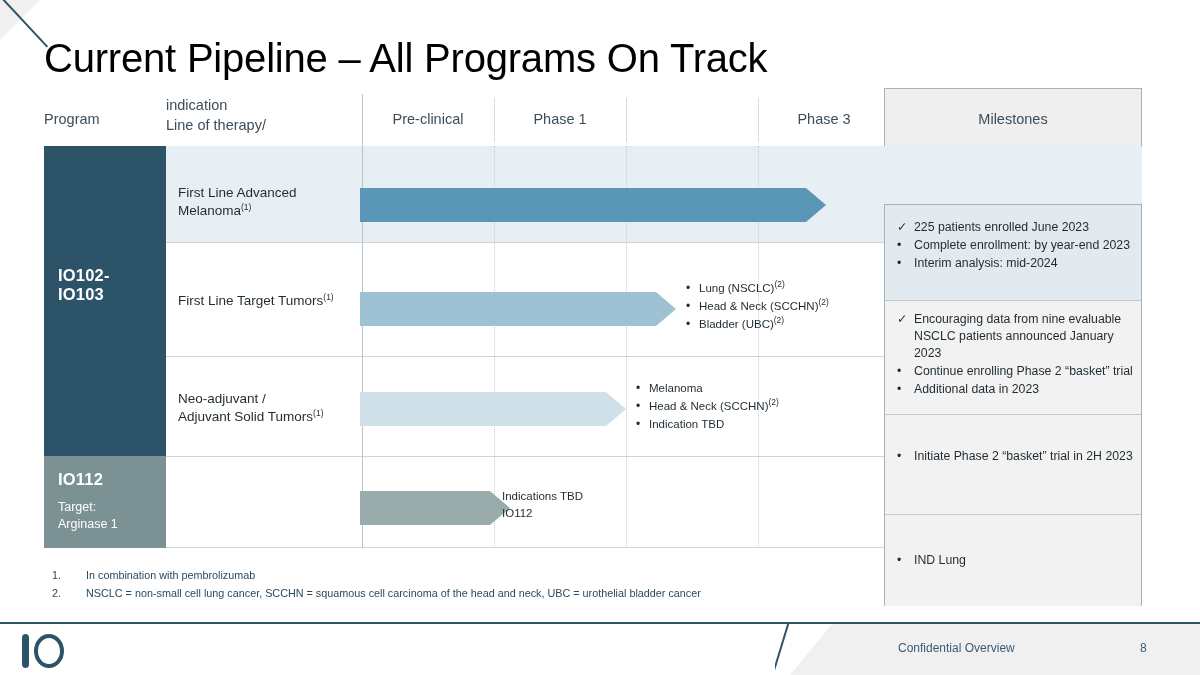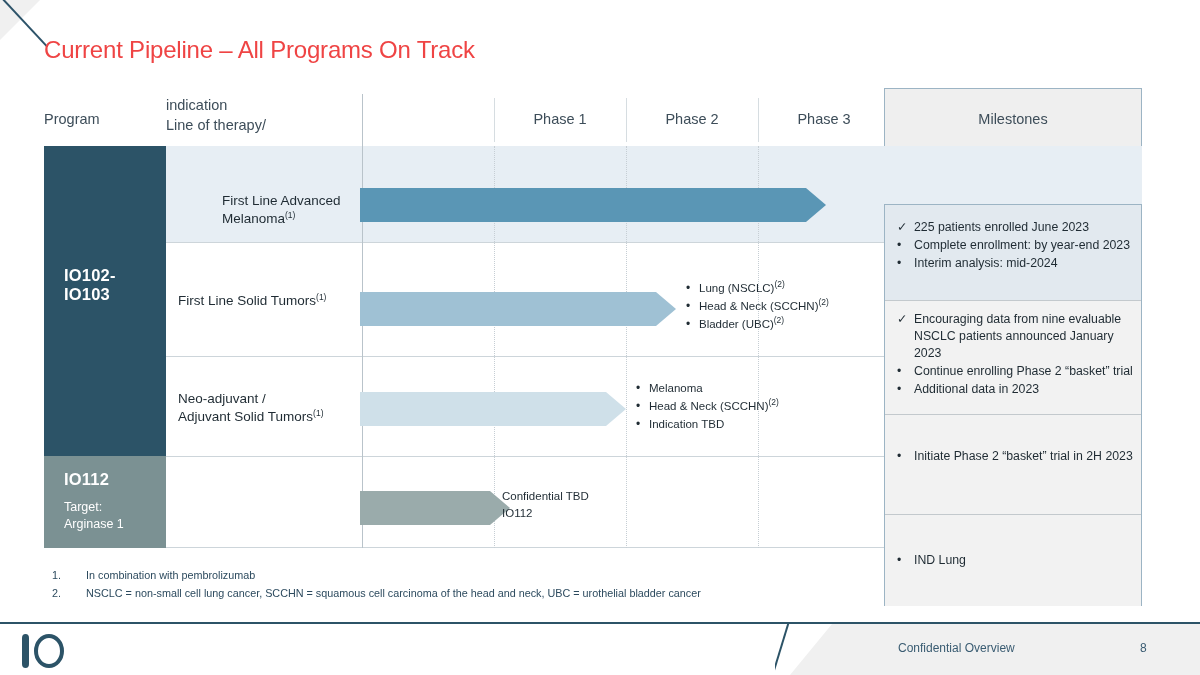--- a/index.html
+++ b/index.html
@@ -21,22 +21,22 @@
   }
   .corner-line {
     position: absolute; left: -14px; top: -20px;
     width: 90px; height: 2px; background: #2d5369;
     transform: rotate(47deg); transform-origin: left center;
   }
 
   
   .slide-title {
     position: absolute; left: 44px; top: 36px;
-    font-size: 24px; font-weight: 400; letter-spacing: -0.2px;
-    color: #ef4444; white-space: nowrap;
+    font-size: 40px; font-weight: 400; letter-spacing: -0.2px;
+    color: #000000; white-space: nowrap;
   }
 
   
   .chart { position: absolute; left: 44px; top: 88px; width: 1098px; height: 460px; }
 
   .hdr { position: absolute; top: 0; height: 58px; }
   .hdr-label {
     font-size: 14.5px; color: #3d4d59; font-weight: 400; line-height: 1.35;
   }
   .hdr-center { text-align: center; }
@@ -77,21 +77,21 @@
     position: absolute; left: 122px; width: 976px; height: 1px; background: #cdd5da;
   }
 
   
   .prog-block {
     position: absolute; left: 0; width: 122px;
     color: #ffffff; padding: 0 14px;
   }
   .prog-io102 { top: 0; height: 310px; background: #2c5367; }
   .prog-io112 { top: 310px; height: 92px; background: #7b9193; }
-  .prog-inner { position: absolute; left: 14px; right: 24px; margin-left: 6px; }
+  .prog-inner { position: absolute; left: 14px; right: 24px; }
   .prog-name { font-size: 16.5px; font-weight: 700; letter-spacing: 0.2px; }
   .prog-targets { font-size: 12.5px; font-weight: 400; line-height: 1.35; margin-top: 10px; }
 
   
   .lot {
     position: absolute; left: 134px; width: 185px;
     font-size: 13.5px; line-height: 1.32; color: #1f2b33;
   }
   sup { font-size: 8.5px; vertical-align: super; line-height: 0; }
 
@@ -181,25 +181,25 @@
 
   <div class="milestone-header-box"></div>
 
   <div class="hdr hdr-program">
     <div class="hdr-label">Program</div>
   </div>
   <div class="hdr hdr-lot">
     <div class="hdr-label">indication</div>
     <div class="hdr-label">Line of therapy/</div>
   </div>
+  <div class="hdr hdr-preclin hdr-center">
+    <div class="hdr-label">Pre-clinical</div>
+  </div>
   <div class="hdr hdr-p1 hdr-center">
     <div class="hdr-label">Phase 1</div>
-  </div>
-  <div class="hdr hdr-p2 hdr-center">
-    <div class="hdr-label">Phase 2</div>
   </div>
   <div class="hdr hdr-p3 hdr-center">
     <div class="hdr-label">Phase 3</div>
   </div>
   <div class="hdr hdr-miles hdr-center">
     <div class="hdr-label">Milestones</div>
   </div>
 
   <div class="vline-head" style="left:318px; top:6px; height:52px;"></div>
   <div class="vline-head" style="left:450px; top:10px; height:44px; background:#d6dde1;"></div>
@@ -231,26 +231,26 @@
     <div class="prog-block prog-io112">
       <div class="prog-inner" style="top:14px;">
         <div class="prog-name">IO112</div>
         <div class="prog-targets">
           <div>Target:</div>
           <div>Arginase 1</div>
         </div>
       </div>
     </div>
 
-    <div class="lot" style="top:46px;margin-left:44px;">
+    <div class="lot" style="top:38px;">
       <span>First Line Advanced</span><br>
       <span>Melanoma</span><sup>(1)</sup>
     </div>
     <div class="lot" style="top:146px;">
-      <span>First Line Solid Tumors</span><sup>(1)</sup>
+      <span>First Line Target Tumors</span><sup>(1)</sup>
     </div>
     <div class="lot" style="top:244px;">
       <span>Neo-adjuvant /</span><br>
       <span>Adjuvant Solid Tumors</span><sup>(1)</sup>
     </div>
 
     <div class="arrow" style="left:316px; top:42px; width:466px;">
       <div class="arrow-body" style="width:446px; background:#5a96b5;"></div>
       <div class="arrow-head" style="left:446px; border-left:20px solid #5a96b5;"></div>
     </div>
@@ -276,21 +276,21 @@
       <li><span>Bladder (UBC)</span><sup>(2)</sup></li>
     </ul>
 
     <ul class="ind-list" style="left:590px; top:234px;">
       <li><span>Melanoma</span><sup></sup></li>
       <li><span>Head &amp; Neck (SCCHN)</span><sup>(2)</sup></li>
       <li><span>Indication TBD</span><sup></sup></li>
     </ul>
 
     <div class="plain-note" style="left:458px; top:342px;">
-      <div>Confidential TBD</div>
+      <div>Indications TBD</div>
       <div>IO112</div>
     </div>
 
     <div class="ms-col">
       <div class="ms-cell ms-cell-1"></div>
       <div class="ms-cell ms-cell-2"></div>
       <div class="ms-cell ms-cell-3"></div>
       <div class="ms-cell ms-cell-4"></div>
 
       <div class="ms-sep" style="top:95px;"></div>

